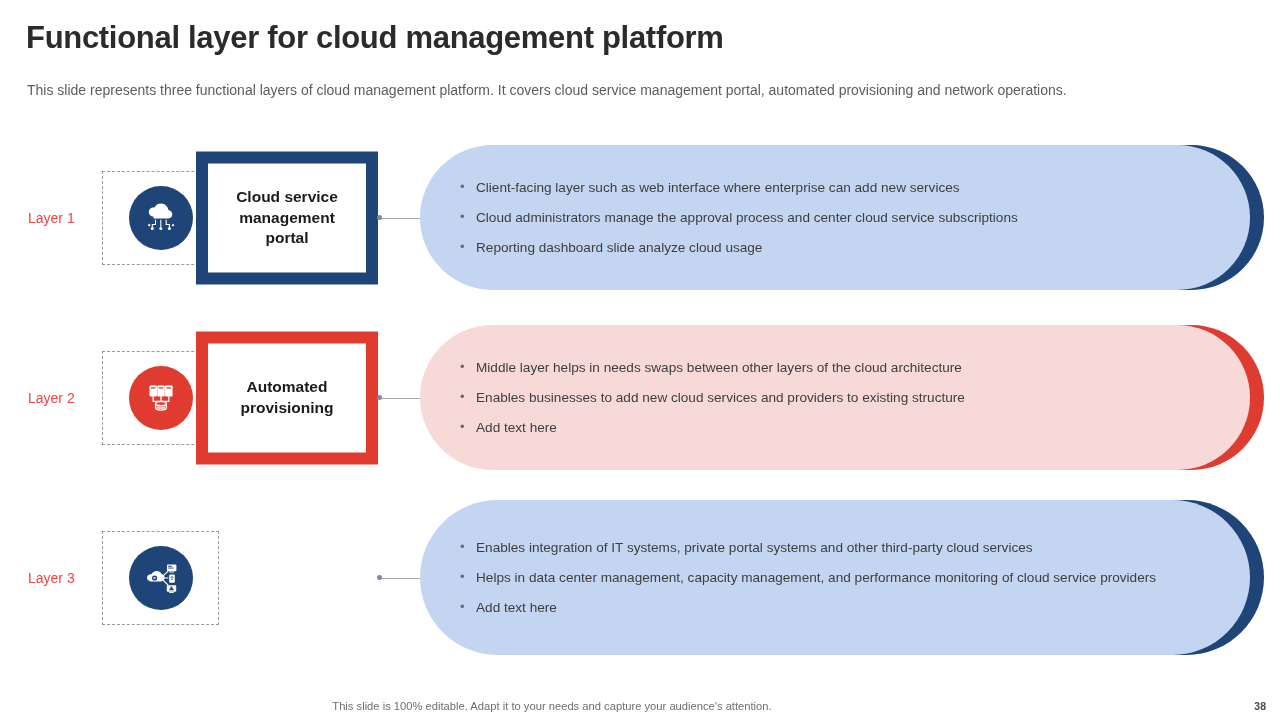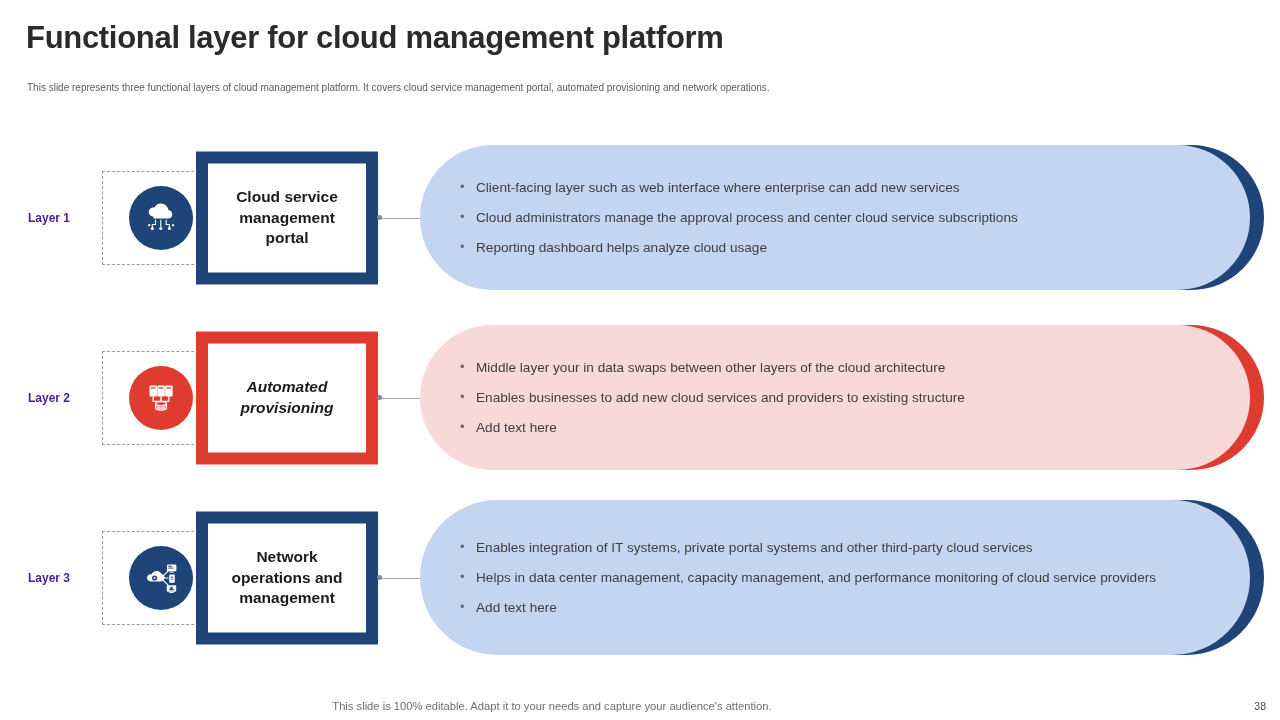--- a/index.html
+++ b/index.html
@@ -12,32 +12,32 @@
   .slide { position:relative; width:1280px; height:720px; }
 
   
   .title {
     position:absolute; left:26px; top:20px;
     font-size:31px; font-weight:bold; letter-spacing:-0.3px;
     color:#2b2b2b; white-space:nowrap;
   }
   .subtitle {
     position:absolute; left:27px; top:82px;
-    font-size:10px; color:#5d5d5d; white-space:nowrap;
+    font-size:14px; color:#5d5d5d; white-space:nowrap;
   }
 
   
   .row { position:absolute; left:0; width:1280px; }
   #row-1 { top:145px; height:145px; }
   #row-2 { top:325px; height:145px; }
   #row-3 { top:500px; height:155px; }
 
   .layer-label {
     position:absolute; left:28px; top:50%; transform:translateY(-50%);
-    font-size:12px; font-weight:bold; color:#4c1d95; white-space:nowrap;
+    font-size:14px; font-weight:normal; color:#ef4444; white-space:nowrap;
   }
 
   
   .icon-frame {
     position:absolute; left:102px;
     width:117px; height:94px;
     border:1px dashed #9a9a9a;
     top:50%; transform:translateY(-50%);
   }
   .icon-circle {
@@ -101,21 +101,21 @@
   }
   .bullet-line .btxt { flex:1 1 auto; }
 
   
   .footer-note {
     position:absolute; left:0; width:1104px; top:700px;
     text-align:center; font-size:11.2px; color:#6f6f6f;
   }
   .page-num {
     position:absolute; right:14px; top:700px;
-    font-size:10.5px; font-weight:normal; color:#4a4a4a;
+    font-size:10.5px; font-weight:bold; color:#4a4a4a;
   }
 </style>
 </head>
 <body>
 
 <div class="slide">
 
   <div class="title">Functional layer for cloud management platform</div>
   <div class="subtitle">This slide represents three functional layers of cloud management platform. It covers cloud service management portal, automated provisioning and network operations.</div>
 
@@ -159,21 +159,21 @@
         <div class="bullet-line">
           <span class="bdot">•</span>
           <span class="btxt">Client-facing layer such as web interface where enterprise can add new services</span>
         </div>
         <div class="bullet-line">
           <span class="bdot">•</span>
           <span class="btxt">Cloud administrators manage the approval process and center cloud service subscriptions</span>
         </div>
         <div class="bullet-line">
           <span class="bdot">•</span>
-          <span class="btxt">Reporting dashboard helps analyze cloud usage</span>
+          <span class="btxt">Reporting dashboard slide analyze cloud usage</span>
         </div>
       </div>
     </div>
   </div>
 
   <div class="row" id="row-2">
     <div class="layer-label">Layer 2</div>
 
     <div class="icon-frame">
       <div class="icon-circle" id="icon-2" style="background: rgb(224, 59, 47);">
@@ -193,35 +193,35 @@
           </g>
           <g fill="none" stroke="#ffffff" stroke-width="1.3">
             <ellipse cx="20" cy="25.6" rx="5.4" ry="2.1"></ellipse>
             <path d="M14.6 25.6v4.4c0 1.2 2.4 2.1 5.4 2.1s5.4-.9 5.4-2.1v-4.4"></path>
             <path d="M15.6 27.9h8.8M15.6 30h8.8"></path>
           </g>
         </svg>
       </div>
     </div>
 
-    <div class="name-box" id="box-2" style="border: 12px solid rgb(224, 59, 47); font-style: italic;">
+    <div class="name-box" id="box-2" style="border: 12px solid rgb(224, 59, 47);">
       <div class="name-text">Automated provisioning</div>
     </div>
 
     <div class="connector">
       <span class="dot left"></span>
       <span class="dot right"></span>
     </div>
 
     <div class="pill-wrap">
       <div class="pill-shadow" id="arc-2" style="background: rgb(222, 60, 48);"></div>
       <div class="pill" id="pill-2" style="background: rgb(247, 217, 216);">
         <div class="bullet-line">
           <span class="bdot">•</span>
-          <span class="btxt">Middle layer your in data swaps between other layers of the cloud architecture</span>
+          <span class="btxt">Middle layer helps in needs swaps between other layers of the cloud architecture</span>
         </div>
         <div class="bullet-line">
           <span class="bdot">•</span>
           <span class="btxt">Enables businesses to add new cloud services and providers to existing structure</span>
         </div>
         <div class="bullet-line">
           <span class="bdot">•</span>
           <span class="btxt">Add text here</span>
         </div>
       </div>
@@ -262,23 +262,20 @@
             <rect x="29.2" y="35.1" width="4.6" height="0.9"></rect>
           </g>
           <g fill="#1F4477">
             <circle cx="31.5" cy="30.5" r="1.1"></circle>
             <path d="M29.2 33.2c0-1.3 1-2.1 2.3-2.1s2.3.8 2.3 2.1z"></path>
           </g>
         </svg>
       </div>
     </div>
 
-    <div class="name-box" id="box-3" style="border: 12px solid rgb(31, 68, 119);">
-      <div class="name-text">Network operations and management</div>
-    </div>
 
     <div class="connector">
       <span class="dot left"></span>
       <span class="dot right"></span>
     </div>
 
     <div class="pill-wrap">
       <div class="pill-shadow" id="arc-3" style="background: rgb(31, 68, 119);"></div>
       <div class="pill" id="pill-3" style="background: rgb(195, 213, 240);">
         <div class="bullet-line">

